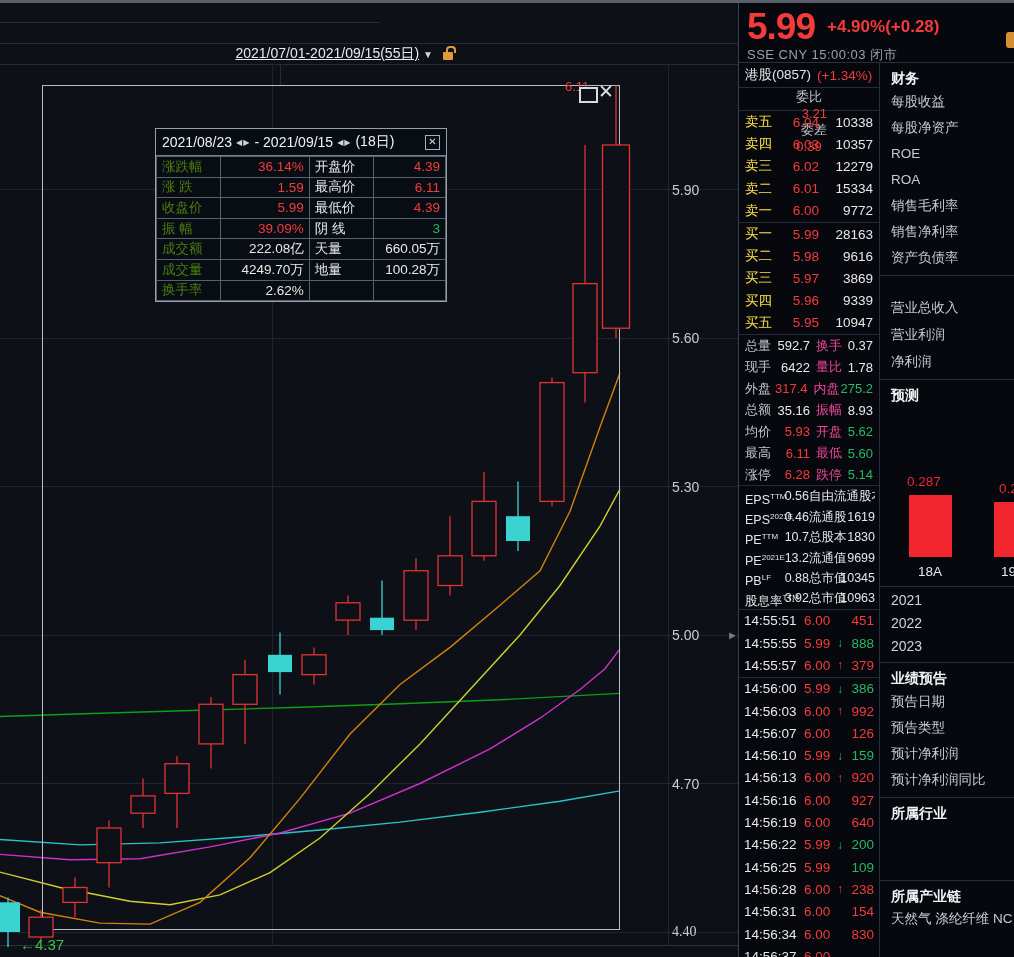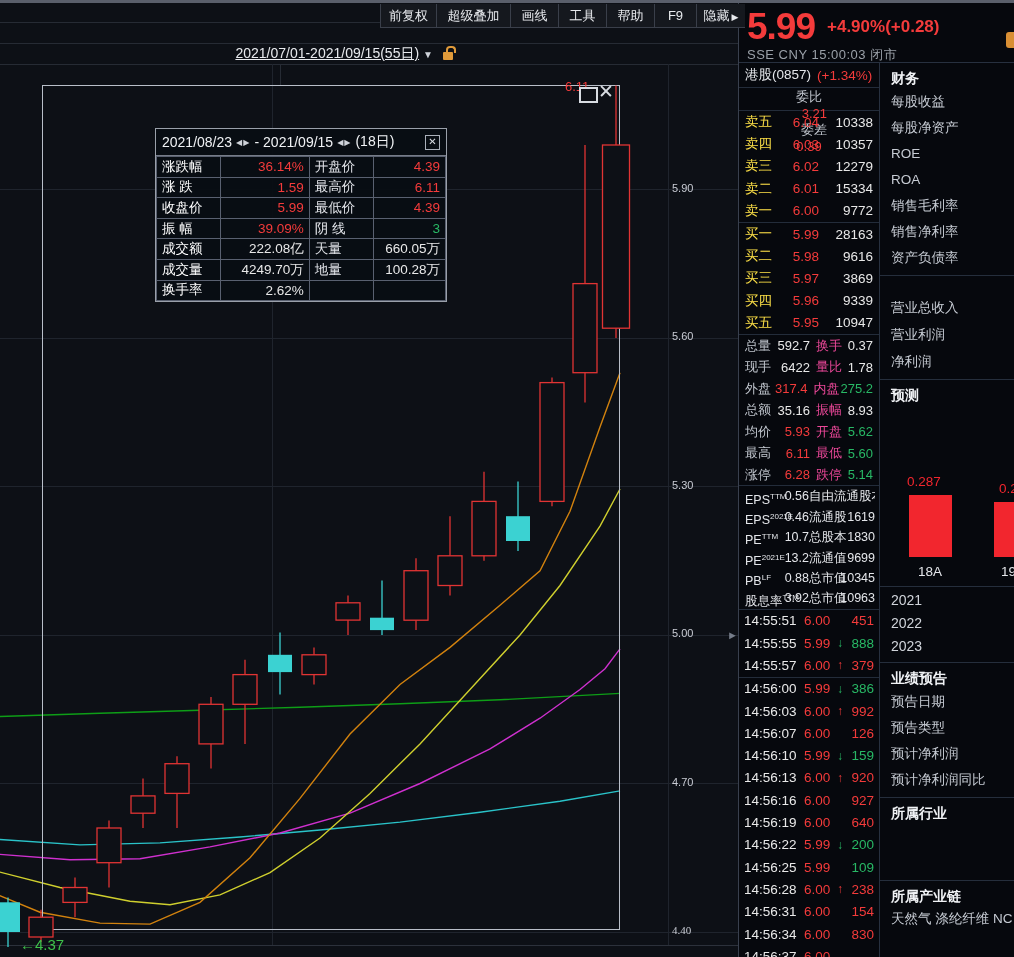--- a/index.html
+++ b/index.html
@@ -10,35 +10,35 @@
   
   #chart-region{position:absolute;left:0;top:0;width:738px;height:957px;background:#0d1016;}
   #chart-svg{position:absolute;left:0;top:0;}
   #menu{position:absolute;left:380px;top:4px;height:23px;display:flex;background:#15181e;border-bottom:1px solid #3a3f4a;z-index:5;}
   .menu-item{height:23px;line-height:23px;text-align:center;color:#e8eaee;font-size:13px;border-left:1px solid #3a3f4a;cursor:default;}
   #date-row{position:absolute;right:285px;top:45px;display:flex;align-items:center;z-index:5;}
   #date-text{color:#e8eaee;font-size:14px;text-decoration:underline;}
   #date-caret{color:#cfd3da;font-size:10px;margin-left:4px;}
   #lock-icon{width:10px;height:8px;background:#e09a3a;border-radius:1px;position:relative;margin-left:10px;margin-top:3px;}
   #lock-icon:before{content:'';position:absolute;left:3px;top:-6px;width:6px;height:5px;border:2px solid #e09a3a;border-bottom:none;border-radius:4px 4px 0 0;}
-  .ytick{position:absolute;left:672px;color:#c9ccd4;font-size:11px;z-index:4;}
+  .ytick{position:absolute;left:672px;color:#c9ccd4;font-size:14px;z-index:4;}
   #high-label{position:absolute;left:565px;top:79px;color:#f43b3b;font-size:13px;z-index:5;}
   #float-icon{position:absolute;left:579px;top:87px;width:15px;height:12px;border:2px solid #d8dce2;background:#0d1016;z-index:6;}
   #close-sel-icon{position:absolute;left:598px;top:80px;color:#d8dce2;font-size:19px;z-index:6;}
   #low-label{position:absolute;left:20px;top:936px;color:#3ec24a;font-size:15px;z-index:5;}
   #splitter-arrow{position:absolute;left:727px;top:629px;color:#767d8a;font-size:11px;z-index:6;}
 
   
   #tooltip{position:absolute;left:155px;top:128px;width:290px;background:rgba(9,13,19,0.94);border:1px solid #9aa0aa;z-index:10;}
   #tt-title{height:26px;display:flex;align-items:center;color:#f0f2f5;font-size:14px;padding:0 6px;border-bottom:1px solid #767c88;}
   .tt-nav{color:#cfd3da;font-size:8px;margin:0 4px;letter-spacing:1px;}
   #tt-close{margin-left:auto;width:13px;height:13px;border:1px solid #aab0ba;color:#d8dce2;font-size:10px;line-height:12px;text-align:center;}
   #tt-table{border-collapse:collapse;width:100%;}
   #tt-table td{border:1px solid #596070;font-size:13.5px;height:19.6px;padding:0 5px;white-space:nowrap;}
-  #tt-table td.lab{color:#ffffff;width:58px;margin-top:33px;}
+  #tt-table td.lab{color:#4d7c0f;width:58px;margin-top:33px;}
   #tt-table td.lab2{color:#e3e5ea;width:58px;}
   #tt-table td.val{text-align:right;width:84px;}
   #tt-table td.val2{text-align:right;width:64px;}
 
   .r{color:#f43b3b;} .g{color:#28b865;} .w{color:#e8e8e8;}
 
   
   #right-panel{position:absolute;left:738px;top:0;width:276px;height:957px;background:#06080d;border-left:1px solid #39404e;box-sizing:border-box;}
   #price-block{position:absolute;left:0;top:4px;width:276px;height:59px;border-bottom:1px solid #27303f;box-sizing:border-box;}
   #big-price{position:absolute;left:8px;top:2px;font-size:37px;font-weight:bold;color:#f43b3b;letter-spacing:-1px;}
@@ -142,29 +142,20 @@
         <rect x="472" y="501.4" width="24" height="54.4" fill="#0d1016" stroke="#e13434" stroke-width="1.3"></rect>
         <line x1="518" y1="481.6" x2="518" y2="550.9" stroke="#3bd2d2" stroke-width="1.3"></line>
         <rect x="506" y="516.2" width="24" height="24.8" fill="#3bd2d2"></rect>
         <line x1="552" y1="377.6" x2="552" y2="506.3" stroke="#e13434" stroke-width="1.3"></line>
         <rect x="540" y="382.6" width="24" height="118.8" fill="#0d1016" stroke="#e13434" stroke-width="1.3"></rect>
         <line x1="585" y1="145.0" x2="585" y2="402.4" stroke="#e13434" stroke-width="1.3"></line>
         <rect x="573" y="283.6" width="24" height="89.1" fill="#0d1016" stroke="#e13434" stroke-width="1.3"></rect>
         <line x1="616" y1="85.6" x2="616" y2="338.0" stroke="#e13434" stroke-width="1.3"></line>
         <rect x="602.5" y="145.0" width="27" height="183.2" fill="#0d1016" stroke="#e13434" stroke-width="1.3"></rect>
       </svg>
-    <div id="menu">
-        <div class="menu-item" style="width: 55px;">前复权</div>
-        <div class="menu-item" style="width: 73px;">超级叠加</div>
-        <div class="menu-item" style="width: 47px;">画线</div>
-        <div class="menu-item" style="width: 47px;">工具</div>
-        <div class="menu-item" style="width: 47px;">帮助</div>
-        <div class="menu-item" style="width: 41px;">F9</div>
-        <div class="menu-item" style="width: 48px;">隐藏<span style="font-size: 9px; margin-left: 2px;">▶</span></div>
-      </div>
     <div id="date-row">
       <span id="date-text">2021/07/01-2021/09/15(55日)</span>
       <span id="date-caret">▼</span>
       <span id="lock-icon"></span>
     </div>
     <div id="y-ticks">
         <div class="ytick" style="top: 181.5px;">5.90</div>
         <div class="ytick" style="top: 330px;">5.60</div>
         <div class="ytick" style="top: 478.5px;">5.30</div>
         <div class="ytick" style="top: 627px;">5.00</div>

